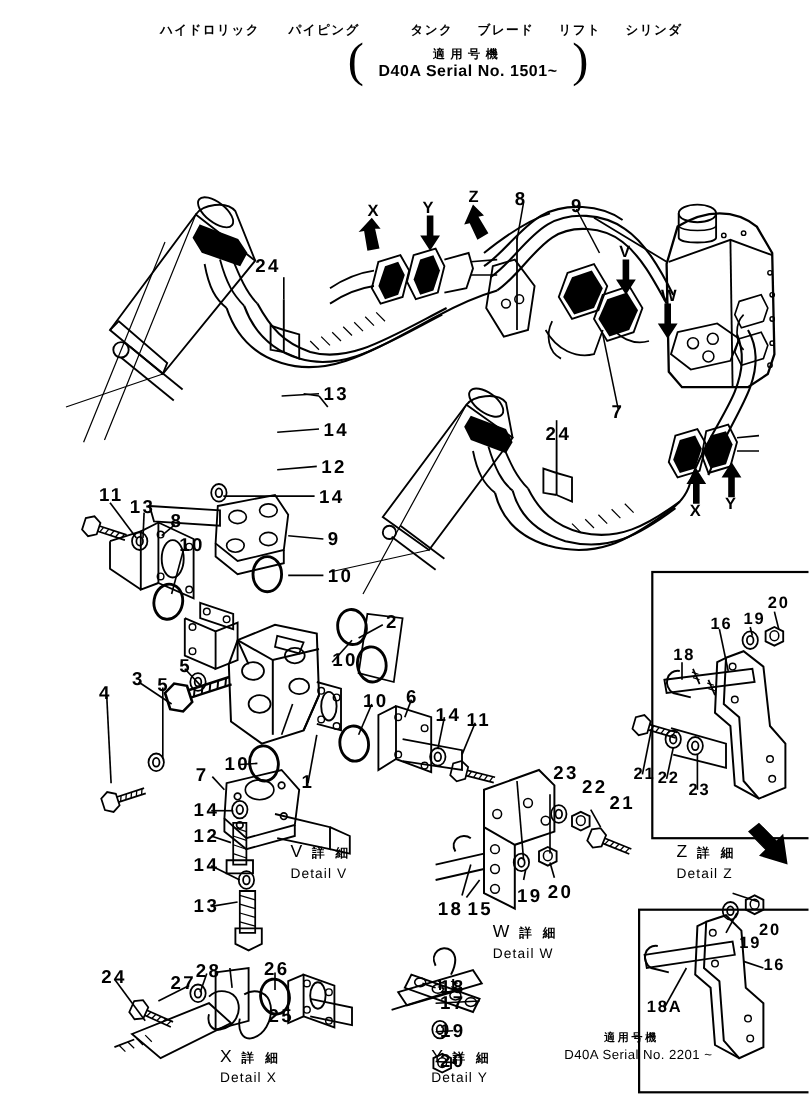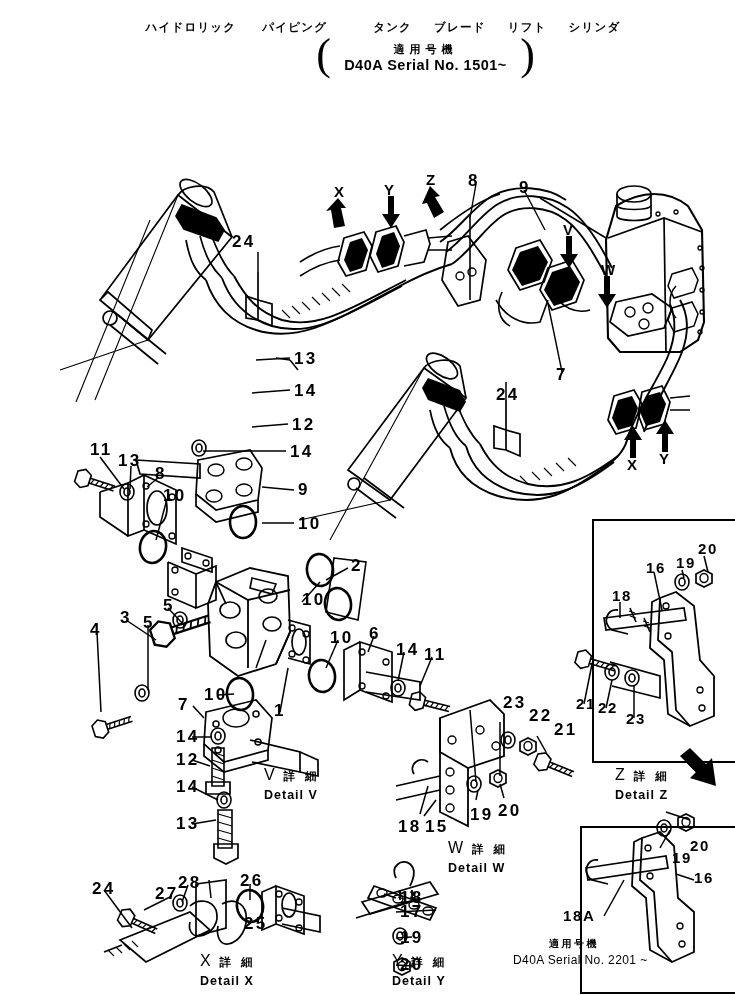--- a/index.html
+++ b/index.html
@@ -40,21 +40,21 @@
        line-height:1;white-space:nowrap;}
   .num.sm{font-size:15px;letter-spacing:1.6px;}
 
   
   .alet{position:absolute;font-size:15px;font-weight:bold;line-height:1;}
 
   
   .dcap{position:absolute;text-align:left;line-height:1.18;white-space:nowrap;}
   .dcap .jp{font-size:11.5px;font-weight:bold;letter-spacing:3px;
             font-family:"DejaVu Sans",sans-serif;}
-  .dcap .en{font-size:12.5px;font-weight:bold;letter-spacing:1px;}
+  .dcap .en{font-size:12.5px;font-weight:normal;letter-spacing:1px;}
   .dcap .ltr{letter-spacing:0;}
 
   .serial-note{position:absolute;white-space:nowrap;line-height:1.15;}
   .serial-note .jp{font-size:10px;font-weight:bold;letter-spacing:2.5px;
                    font-family:"DejaVu Sans",sans-serif;display:block;
                    margin-left:36px;}
   .serial-note .en{font-size:12px;font-weight:normal;letter-spacing:0.4px;}
 
   
   .dframe{position:absolute;border:2px solid #000;background:transparent;}
@@ -627,21 +627,21 @@
   <div class="num sm" style="left:646px;top:560px;">16</div>
   <div class="num sm" style="left:676px;top:555px;">19</div>
   <div class="num sm" style="left:698px;top:541px;">20</div>
   <div class="num sm" style="left:576px;top:696px;">21</div>
   <div class="num sm" style="left:598px;top:700px;">22</div>
   <div class="num sm" style="left:626px;top:711px;">23</div>
 
   <div class="num sm" style="left:690px;top:838px;">20</div>
   <div class="num sm" style="left:672px;top:850px;">19</div>
   <div class="num sm" style="left:694px;top:870px;">16</div>
-  <div class="num sm" style="left:563px;top:908px;text-align:center;">18A</div>
+  <div class="num sm" style="left:588px;top:908px;text-align:center;">18A</div>
 
   <div class="dframe" style="left:592px;top:519px;width:143px;height:240px;"></div>
   <div class="dframe" style="left:580px;top:826px;width:155px;height:164px;"></div>
 
   <div class="dcap" style="left:264px;top:766px;">
     <div><span class="ltr">V</span>
          &nbsp;<span class="jp">詳 細</span></div>
     <div><span class="en">Detail</span>
          <span class="en ltr">V</span></div>
   </div>

